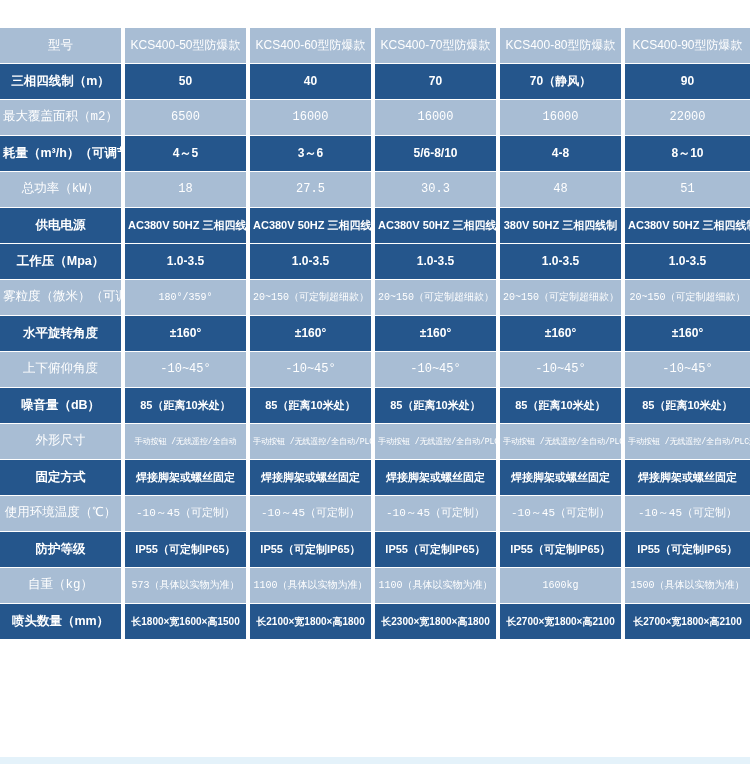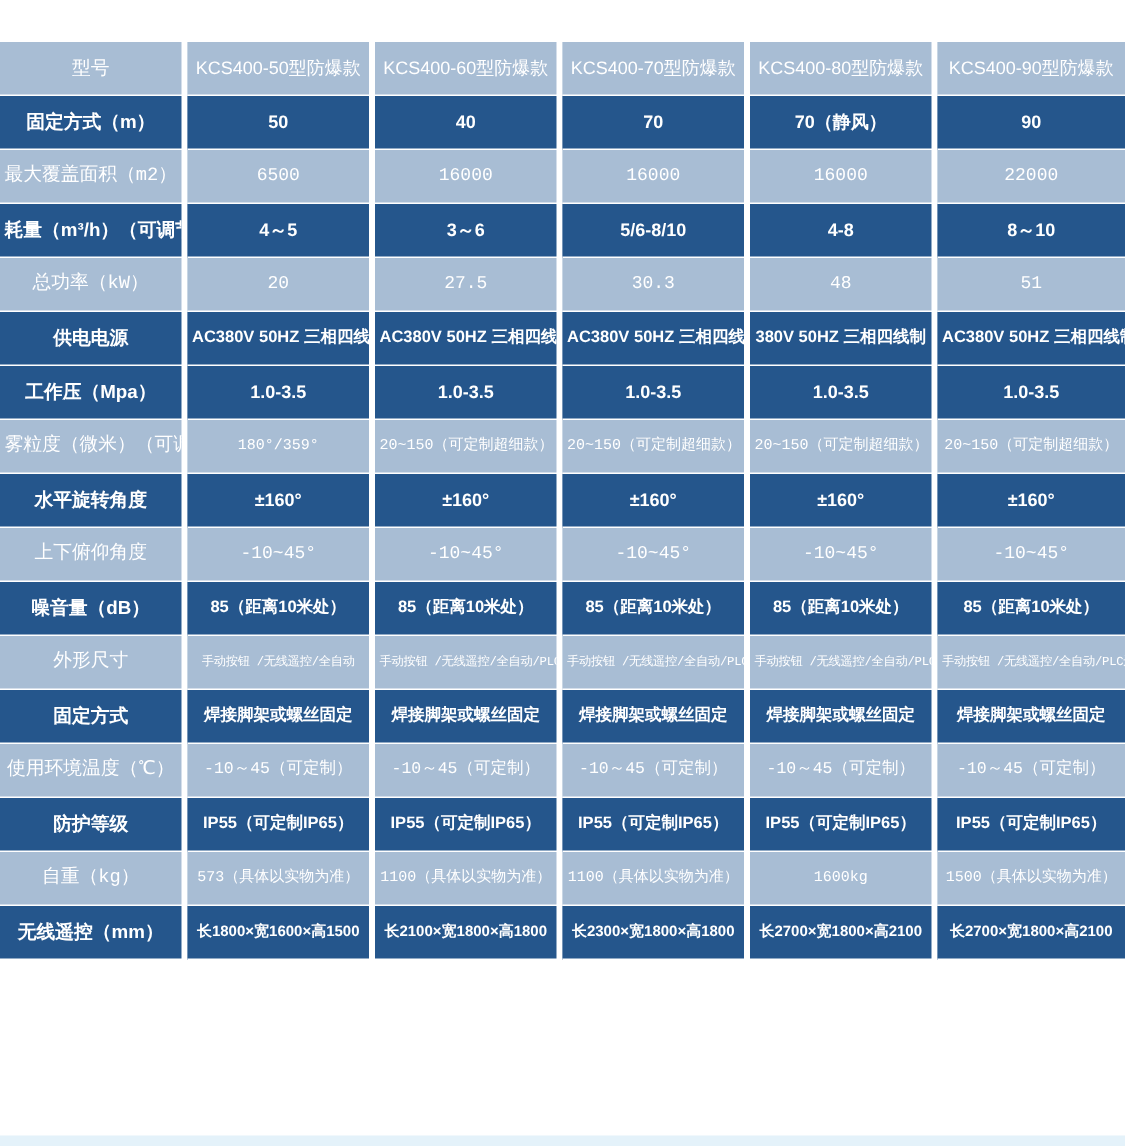--- a/index.html
+++ b/index.html
@@ -114,21 +114,21 @@
             <th class="label-cell">型号</th>
             <th class="data-cell">KCS400-50型防爆款</th>
             <th class="data-cell">KCS400-60型防爆款</th>
             <th class="data-cell">KCS400-70型防爆款</th>
             <th class="data-cell">KCS400-80型防爆款</th>
             <th class="data-cell">KCS400-90型防爆款</th>
           </tr>
       </thead>
       <tbody>
           <tr class="row-dark">
-            <td class="label-cell">固定方式（m）</td>
+            <td class="label-cell">三相四线制（m）</td>
             <td class="data-cell">50</td>
             <td class="data-cell">40</td>
             <td class="data-cell">70</td>
             <td class="data-cell">70（静风）</td>
             <td class="data-cell">90</td>
           </tr>
           <tr class="row-light">
             <td class="label-cell">最大覆盖面积（m2）</td>
             <td class="data-cell">6500</td>
             <td class="data-cell">16000</td>
@@ -139,21 +139,21 @@
           <tr class="row-dark">
             <td class="label-cell">耗量（m³/h）（可调节）</td>
             <td class="data-cell">4～5</td>
             <td class="data-cell">3～6</td>
             <td class="data-cell">5/6-8/10</td>
             <td class="data-cell">4-8</td>
             <td class="data-cell">8～10</td>
           </tr>
           <tr class="row-light">
             <td class="label-cell">总功率（kW）</td>
-            <td class="data-cell">20</td>
+            <td class="data-cell">18</td>
             <td class="data-cell">27.5</td>
             <td class="data-cell">30.3</td>
             <td class="data-cell">48</td>
             <td class="data-cell">51</td>
           </tr>
           <tr class="row-dark">
             <td class="label-cell">供电电源</td>
             <td class="data-cell sz-s">AC380V 50HZ 三相四线制</td>
             <td class="data-cell sz-s">AC380V 50HZ 三相四线制</td>
             <td class="data-cell sz-s">AC380V 50HZ 三相四线制</td>
@@ -234,21 +234,21 @@
           </tr>
           <tr class="row-light">
             <td class="label-cell">自重（kg）</td>
             <td class="data-cell sz-xs">573（具体以实物为准）</td>
             <td class="data-cell sz-xs">1100（具体以实物为准）</td>
             <td class="data-cell sz-xs">1100（具体以实物为准）</td>
             <td class="data-cell sz-xs">1600kg</td>
             <td class="data-cell sz-xs">1500（具体以实物为准）</td>
           </tr>
           <tr class="row-dark">
-            <td class="label-cell">无线遥控（mm）</td>
+            <td class="label-cell">喷头数量（mm）</td>
             <td class="data-cell sz-xs">长1800×宽1600×高1500</td>
             <td class="data-cell sz-xs">长2100×宽1800×高1800</td>
             <td class="data-cell sz-xs">长2300×宽1800×高1800</td>
             <td class="data-cell sz-xs">长2700×宽1800×高2100</td>
             <td class="data-cell sz-xs">长2700×宽1800×高2100</td>
           </tr>
         </tbody>
     </table>
   </div>
 

